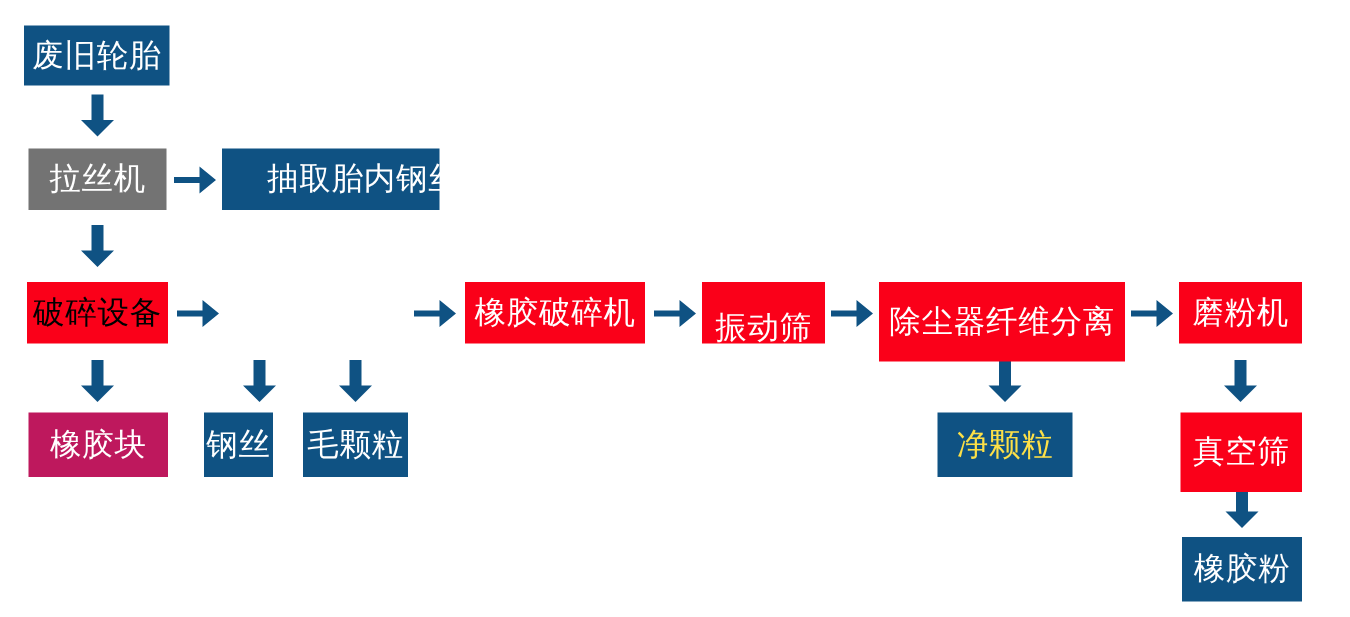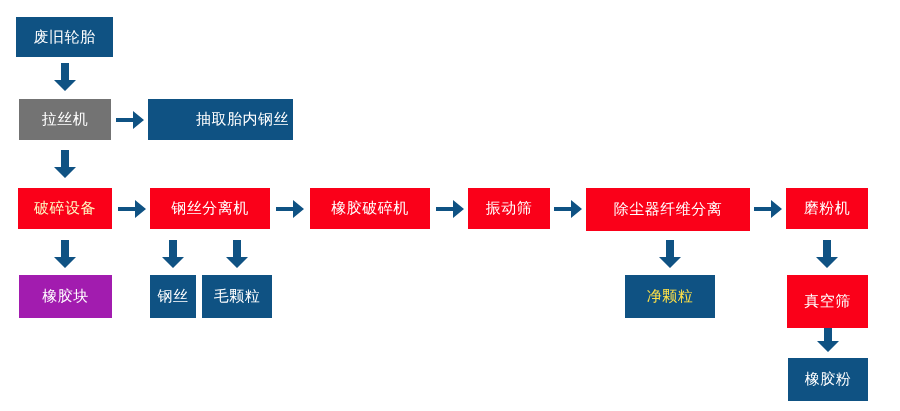--- a/index.html
+++ b/index.html
@@ -15,21 +15,21 @@
     overflow: hidden;
     font-family: "DejaVu Sans", "Liberation Sans", sans-serif;
   }
   .node {
     position: absolute;
     display: flex;
     align-items: center;
     justify-content: center;
     box-sizing: border-box;
     color: #ffffff;
-    font-size: 15px;
+    font-size: 21px;
     font-weight: 400;
     letter-spacing: 0.5px;
     line-height: 1;
     white-space: nowrap;
     user-select: none;
   }
   .node.blue { background: #0f5283; }
   .node.red  { background: #fa0019; }
 
   .arrow {
@@ -119,42 +119,39 @@
     </div>
     <div class="node blue" style="left: 16px; top: 17px; width: 97px; height: 40px; background: rgb(15, 82, 131); color: rgb(255, 255, 255);">
       <span>废旧轮胎</span>
     </div>
     <div class="node red" style="left: 19px; top: 99px; width: 92px; height: 41px; background: #737373; color: rgb(255, 255, 255);">
       <span>拉丝机</span>
     </div>
     <div class="node blue" style="left: 148px; top: 99px; width: 145px; height: 41px; background: rgb(15, 82, 131); color: rgb(255, 255, 255); padding-left: 44px;">
       <span>抽取胎内钢丝</span>
     </div>
-    <div class="node red" style="left: 18px; top: 188px; width: 94px; height: 41px; background: rgb(250, 0, 25); color: #fef9c3;">
+    <div class="node red" style="left: 18px; top: 188px; width: 94px; height: 41px; background: rgb(250, 0, 25); color: #000000;">
       <span>破碎设备</span>
-    </div>
-    <div class="node red" style="left: 150px; top: 188px; width: 120px; height: 41px; background: rgb(250, 0, 25); color: rgb(255, 255, 255);">
-      <span>钢丝分离机</span>
     </div>
     <div class="node red" style="left: 310px; top: 188px; width: 120px; height: 41px; background: rgb(250, 0, 25); color: rgb(255, 255, 255);">
       <span>橡胶破碎机</span>
     </div>
-    <div class="node red" style="left: 468px; top: 188px; width: 82px; height: 41px; background: rgb(250, 0, 25); color: rgb(255, 255, 255);">
+    <div class="node red" style="left: 468px; top: 188px; width: 82px; height: 41px; background: rgb(250, 0, 25); color: rgb(255, 255, 255); align-items: flex-end;">
       <span>振动筛</span>
     </div>
-    <div class="node red" style="left: 586px; top: 188px; width: 164px; height: 43px; background: rgb(250, 0, 25); color: rgb(255, 255, 255);">
+    <div class="node red" style="left: 586px; top: 188px; width: 164px; height: 53px; background: rgb(250, 0, 25); color: rgb(255, 255, 255);">
       <span>除尘器纤维分离</span>
     </div>
     <div class="node red" style="left: 786px; top: 188px; width: 82px; height: 41px; background: rgb(250, 0, 25); color: rgb(255, 255, 255);">
       <span>磨粉机</span>
     </div>
-    <div class="node blue" style="left: 19px; top: 275px; width: 93px; height: 43px; background: #a21caf; color: rgb(255, 255, 255);">
+    <div class="node blue" style="left: 19px; top: 275px; width: 93px; height: 43px; background: #be185d; color: rgb(255, 255, 255);">
       <span>橡胶块</span>
     </div>
-    <div class="node blue" style="left: 150px; top: 275px; width: 46px; height: 43px; background: rgb(15, 82, 131); color: rgb(255, 255, 255);">
+    <div class="node blue" style="left: 136px; top: 275px; width: 46px; height: 43px; background: rgb(15, 82, 131); color: rgb(255, 255, 255);">
       <span>钢丝</span>
     </div>
     <div class="node blue" style="left: 202px; top: 275px; width: 70px; height: 43px; background: rgb(15, 82, 131); color: rgb(255, 255, 255);">
       <span>毛颗粒</span>
     </div>
     <div class="node blue" style="left: 625px; top: 275px; width: 90px; height: 43px; background: rgb(15, 82, 131); color: #fde047;">
       <span>净颗粒</span>
     </div>
     <div class="node red" style="left: 787px; top: 275px; width: 81px; height: 53px; background: rgb(250, 0, 25); color: rgb(255, 255, 255);">
       <span>真空筛</span>

